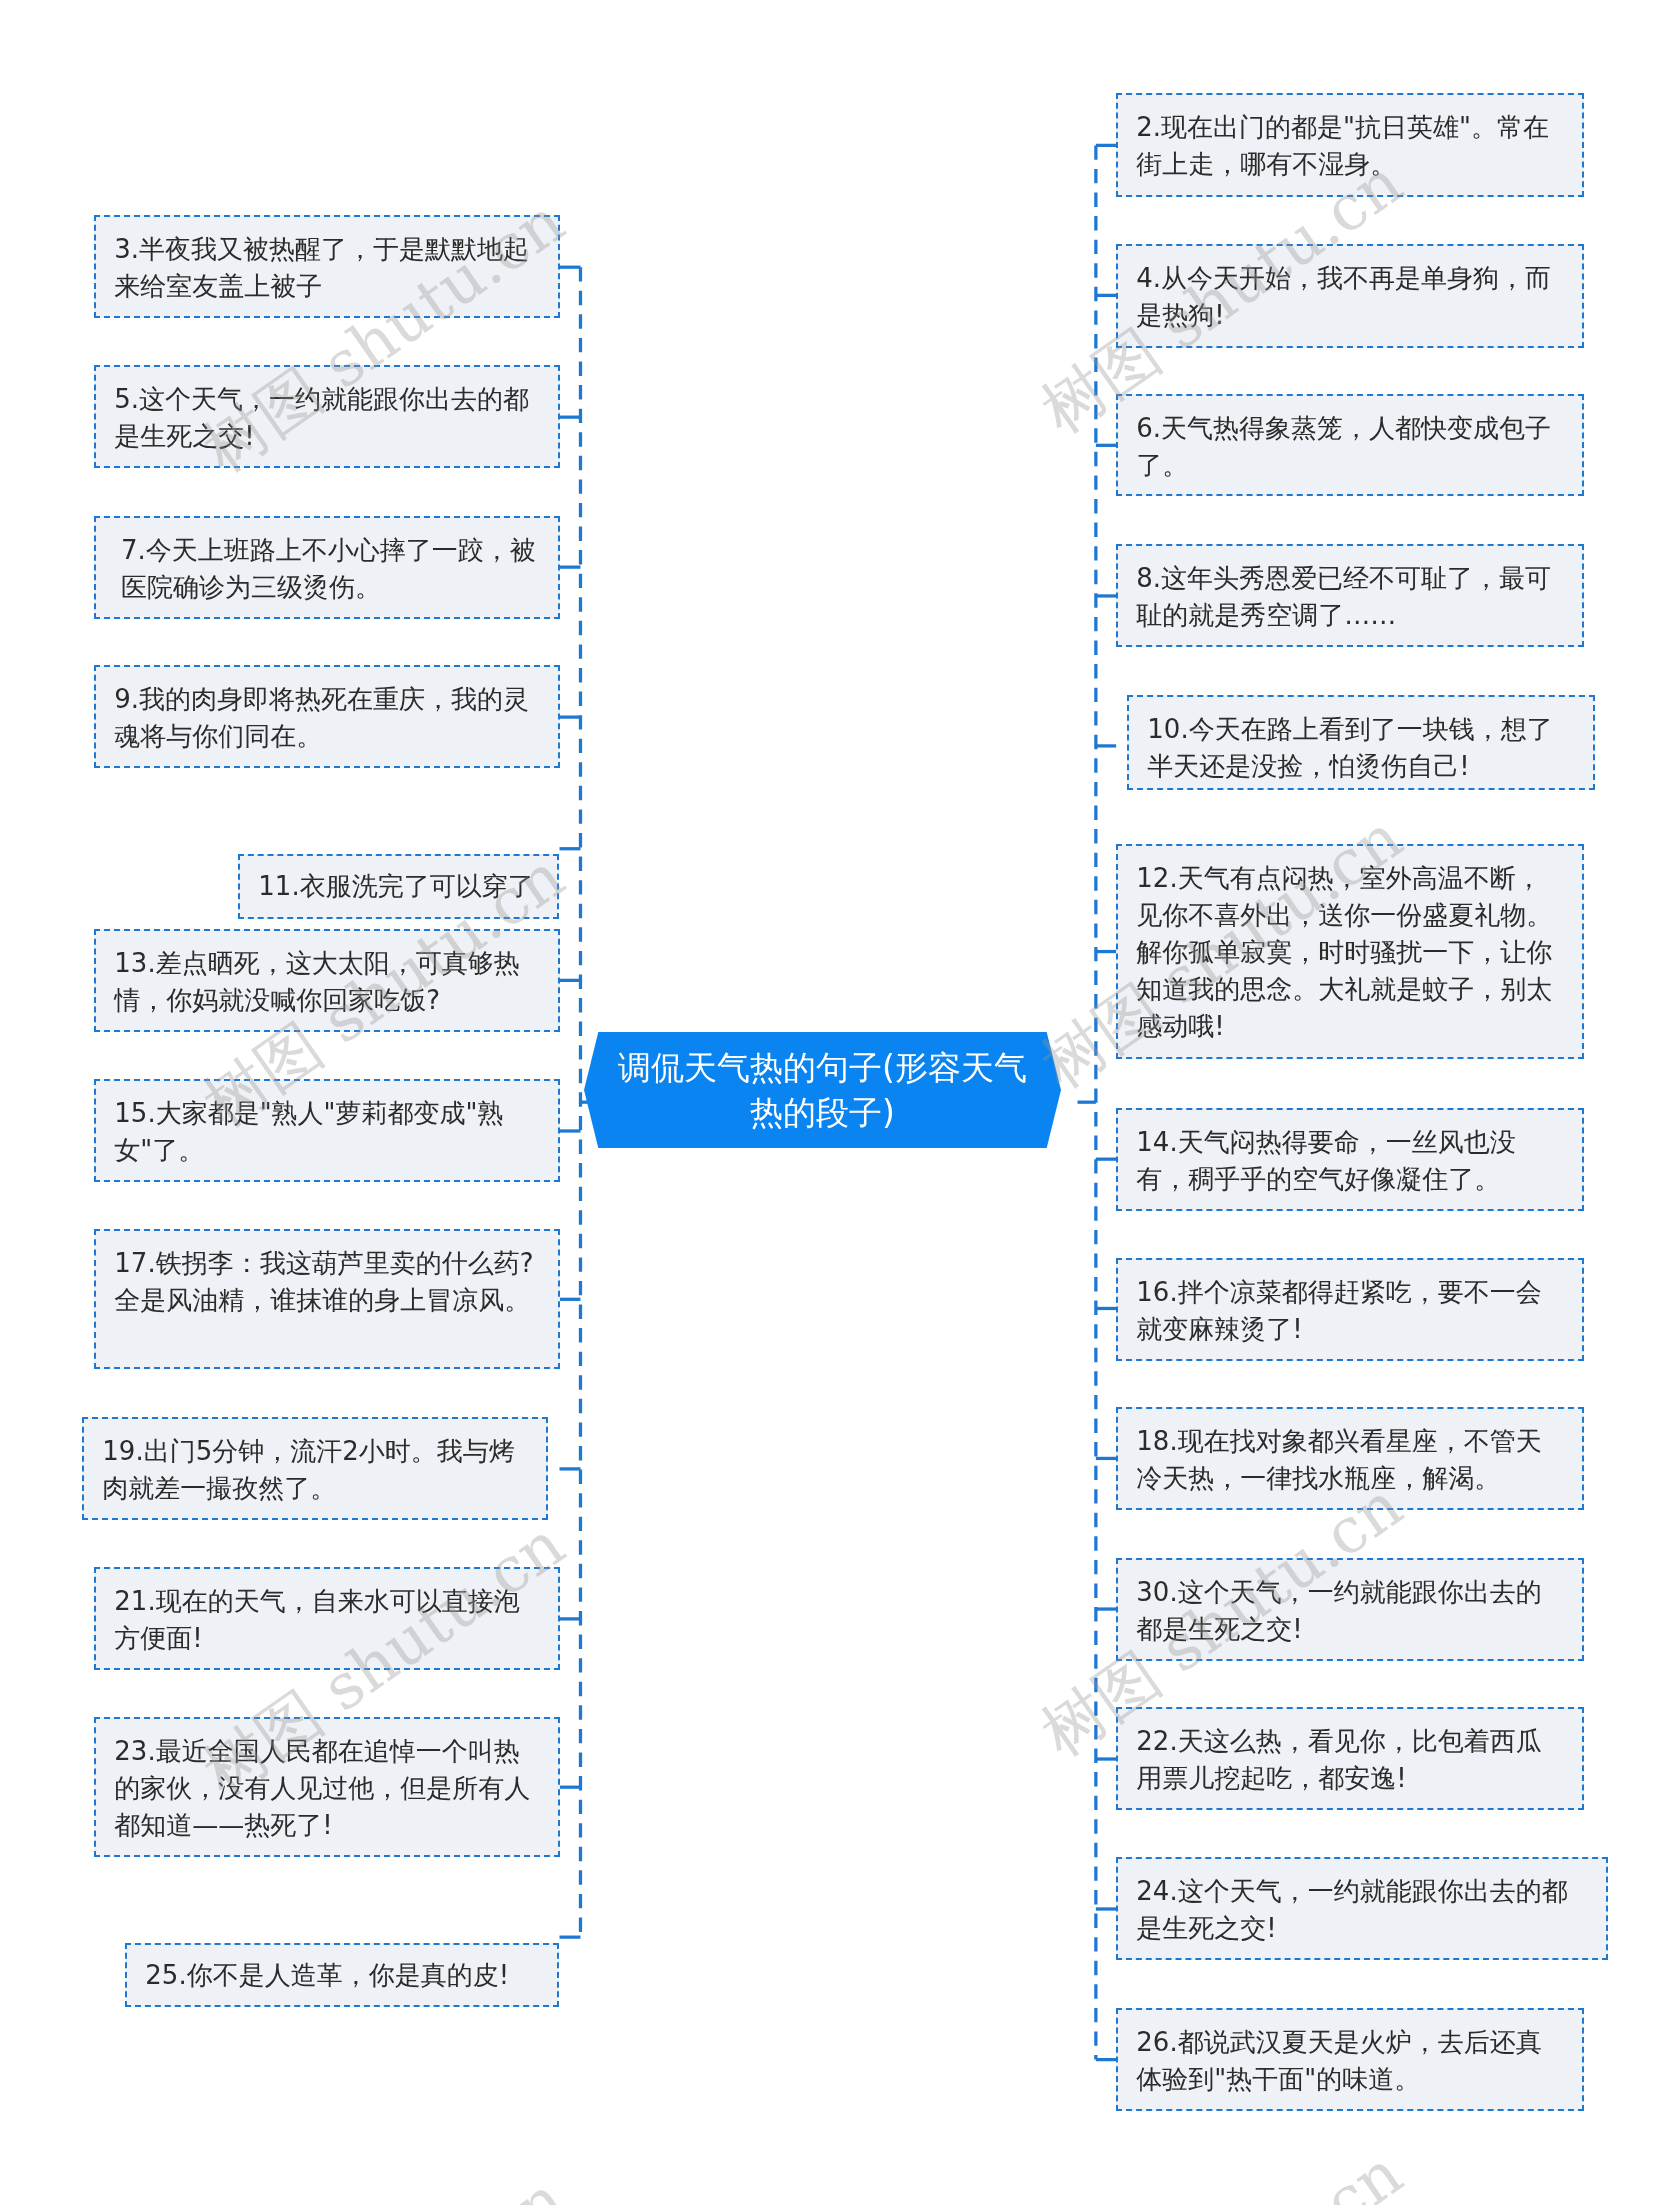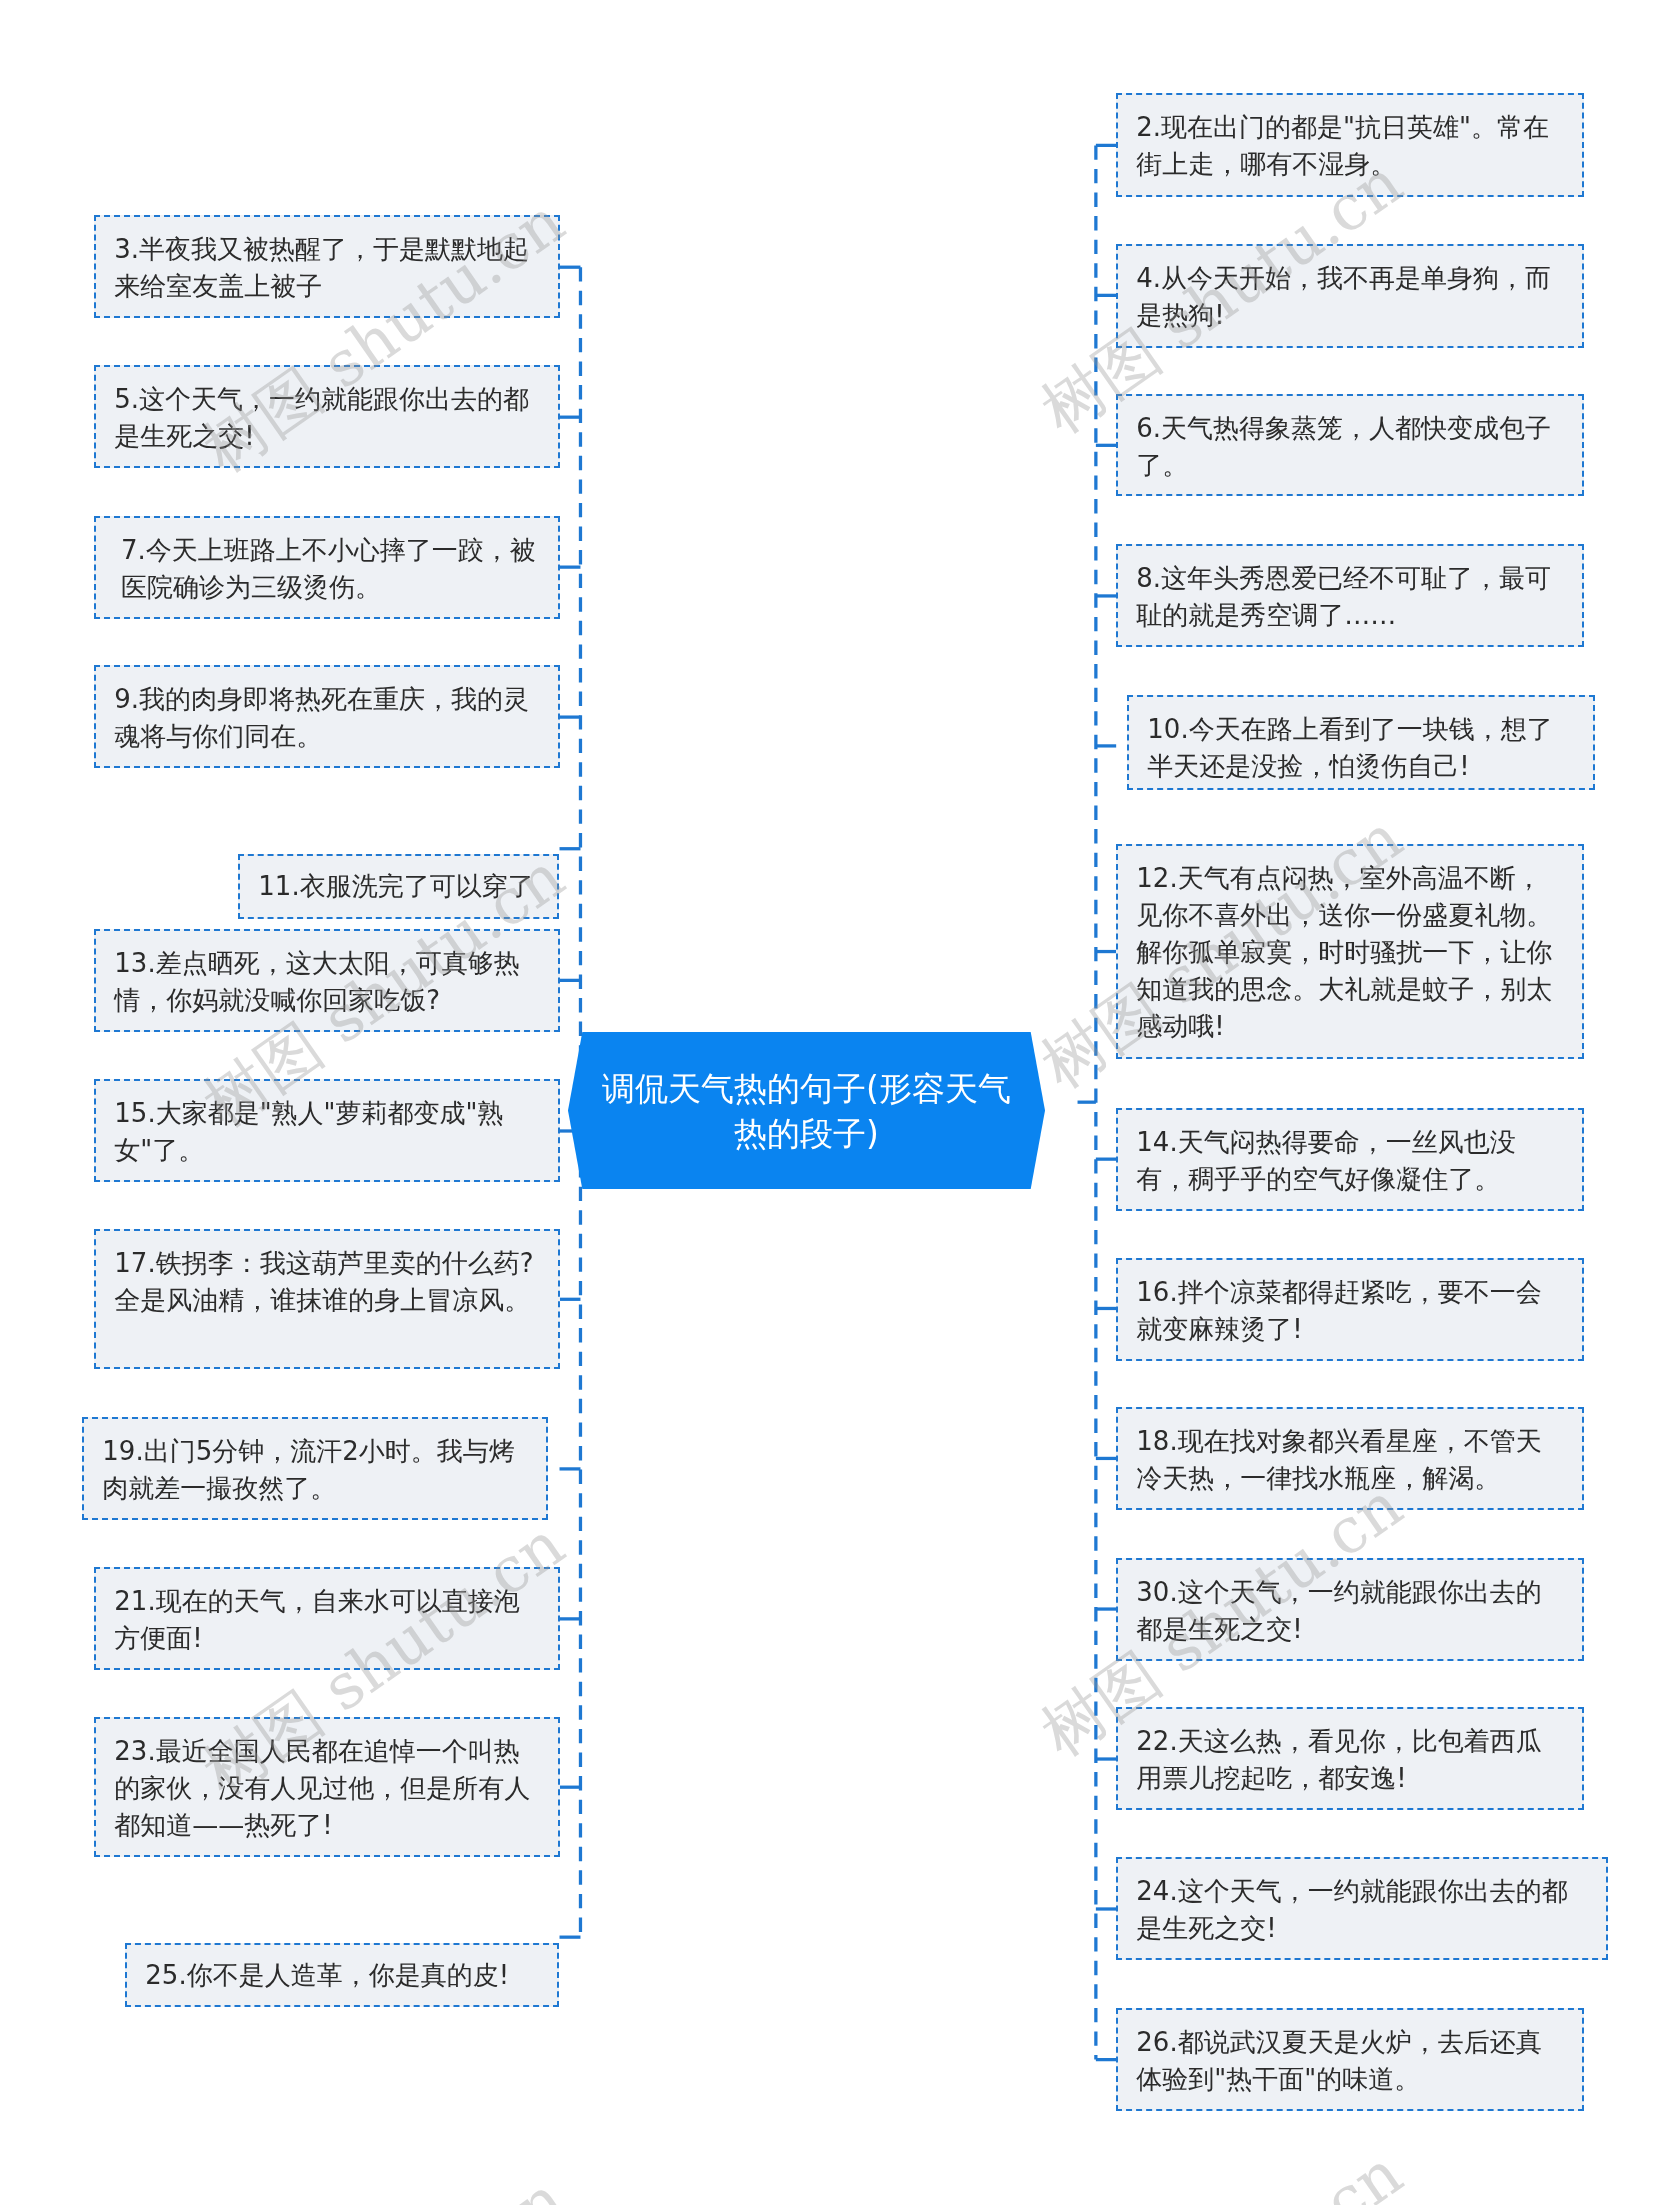--- a/index.html
+++ b/index.html
@@ -14,21 +14,21 @@
     position: absolute; box-sizing: border-box;
     background: #eef1f5;
     border: 2px dashed #1e78d2;
     color: #2b2b2b;
     font-size: 26px; line-height: 37px;
     padding: 14.4px 19.6px 0 18.3px;
     word-break: break-all;
   }
   .node.single { padding-top: 11.8px; margin-top: 38px; }
   .root {
-    position: absolute; left: 568px; top: 1032px; width: 477px; height: 157px;
+    position: absolute; left: 584px; top: 1032px; width: 477px; height: 116px;
     background: #0a84f0;
     clip-path: polygon(3% 0, 97% 0, 100% 50%, 97% 100%, 3% 100%, 0 50%);
     color: #ffffff; font-size: 33px; line-height: 45px;
     display: flex; align-items: center; justify-content: center; text-align: center;
     padding: 16px 26px; box-sizing: border-box;
   }
   .watermark {
     position: absolute; color: rgba(150,150,150,0.35);
     font-family: "DejaVu Serif", "Liberation Serif", serif;
     font-size: 63px; white-space: nowrap;

